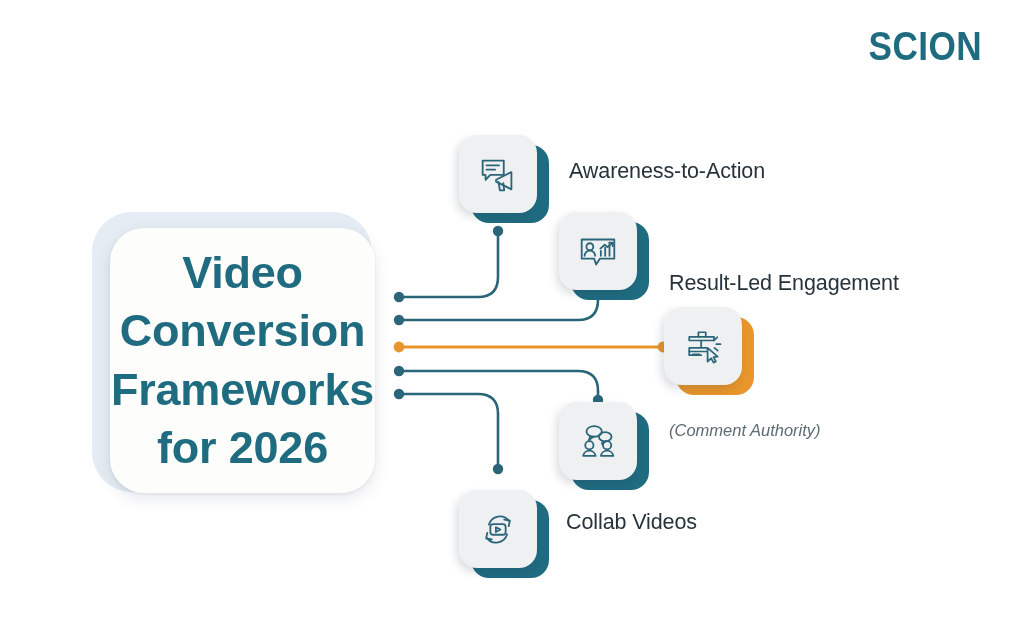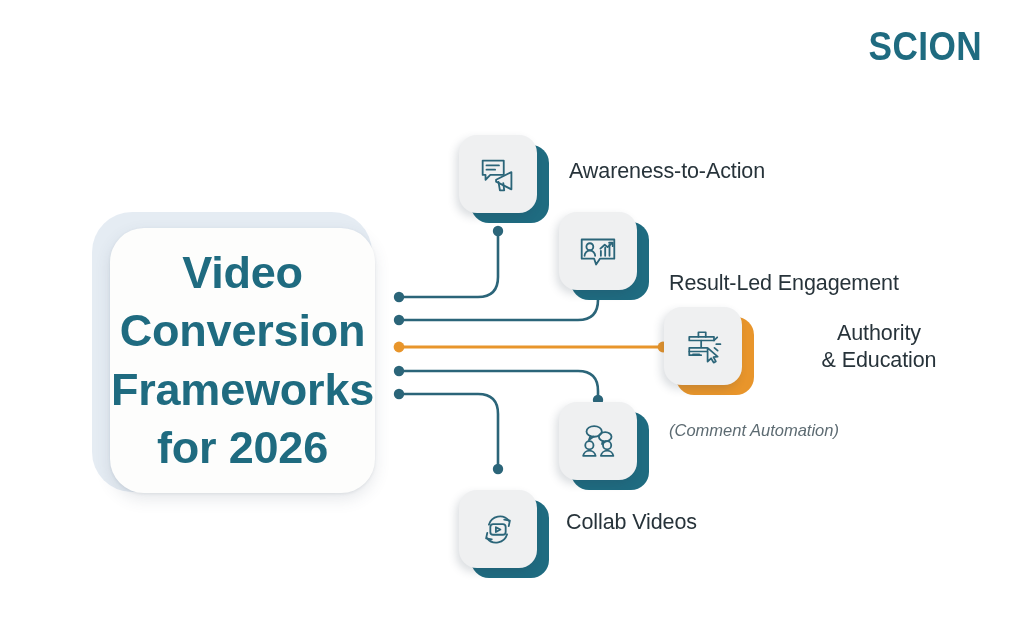--- a/index.html
+++ b/index.html
@@ -222,42 +222,40 @@
           <path d="M22 18 V25"></path>
           <path d="M9 26 H28 M9 26 V30 H28"></path>
           <path d="M13 33 H20"></path>
           <path d="M9 30 V34 H22"></path>
           <path d="M29 26 L29 41 L32.8 37.4 L35.6 42.2 L38 40.8 L35.4 36.2 L40 35.6 Z" fill="#eff0f1"></path>
           <path d="M36 18 L39.5 14.5 M38.5 22 L43 22 M36.5 26 L40 29"></path>
         </g>
       </svg>
     </div>
   </div>
-  <div class="label two-line" style="left:784px; top:320px; width:190px;">Authority
-&amp; Education</div>
 
   <div class="node" style="left:559px; top:402px; width:100px; height:98px;">
     <div class="back"></div>
     <div class="front">
       <svg width="46" height="46" viewBox="0 0 48 48">
         <g fill="none" stroke="#2b6579" stroke-width="1.9" stroke-linecap="round" stroke-linejoin="round">
           <ellipse cx="20" cy="14" rx="8" ry="5.6"></ellipse>
           <path d="M16 19 L14.5 23 L19.5 19.4"></path>
           <ellipse cx="31.5" cy="19.5" rx="6.6" ry="4.8"></ellipse>
           <path d="M29 23.8 L28.2 27.2 L32 24.1"></path>
           <circle cx="15" cy="28.5" r="4.3"></circle>
           <path d="M8.5 39.5 a6.6 6.6 0 0 1 13 0 Z"></path>
           <circle cx="33.5" cy="28.5" r="4.3"></circle>
           <path d="M27 39.5 a6.6 6.6 0 0 1 13 0 Z"></path>
         </g>
       </svg>
     </div>
   </div>
   <div class="label" style="left:669px; top:418px;">
-    <span class="sub">(Comment Automation)</span>
+    <span class="sub">(Comment Authority)</span>
   </div>
 
   <div class="node" style="left:459px; top:490px; width:100px; height:98px;">
     <div class="back"></div>
     <div class="front">
       <svg width="46" height="46" viewBox="0 0 48 48">
         <g fill="none" stroke="#2b6579" stroke-width="1.9" stroke-linecap="round" stroke-linejoin="round">
           <rect x="16" y="19" width="16" height="11" rx="3"></rect>
           <path d="M21.8 22.2 L26.5 24.6 L21.8 27.2 Z"></path>
           <path d="M14.5 19.5 A12 12 0 0 1 35.5 15.5"></path>

